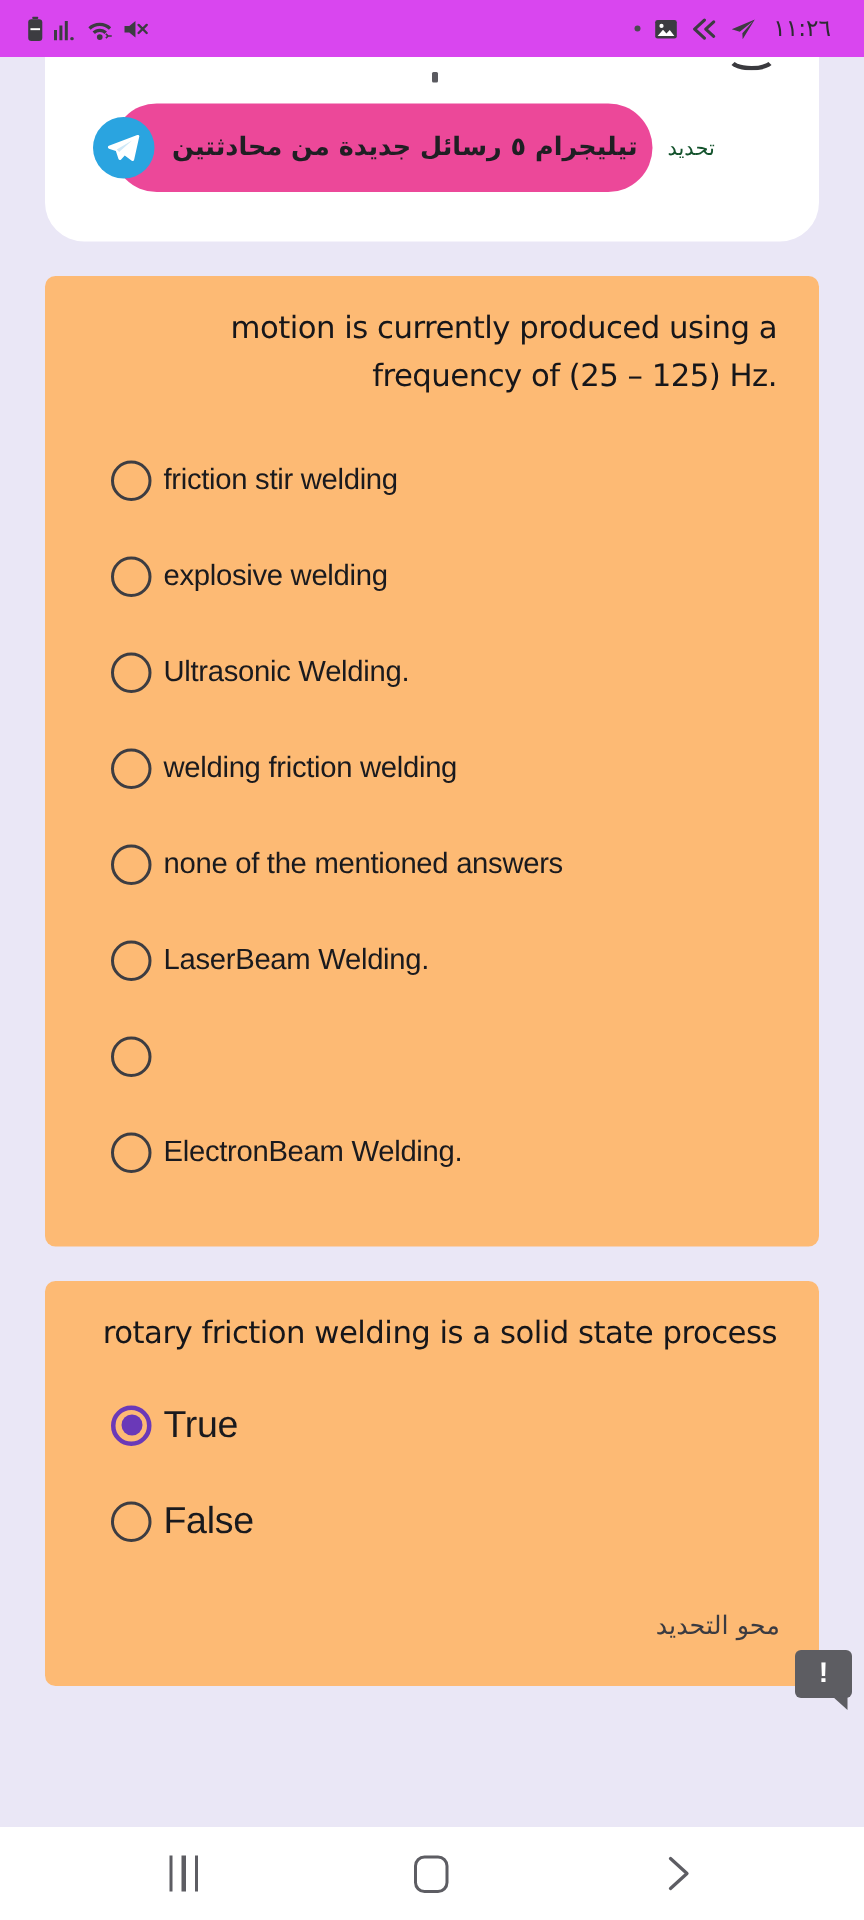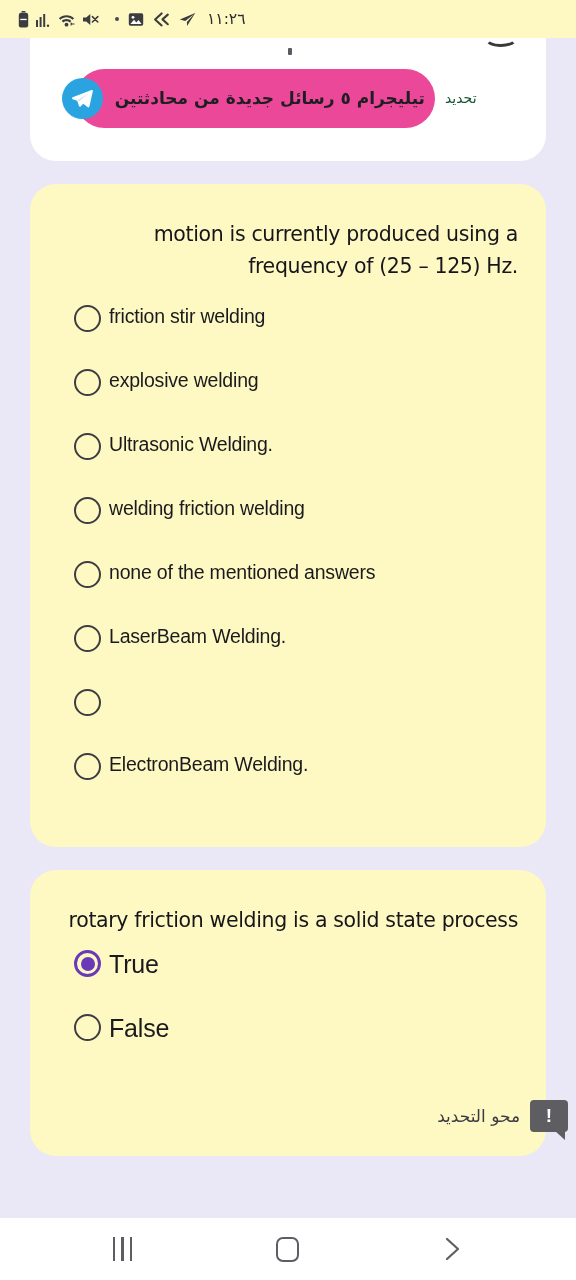--- a/index.html
+++ b/index.html
@@ -22,26 +22,26 @@
     background: #eae7f6;
     display: flex;
     flex-direction: column;
     overflow: hidden;
   }
 
   
   .status-bar {
     height: 38px;
     flex: 0 0 38px;
-    background: #fef9c3;
-    display: flex;
-    align-items: center;
+    background: #d946ef;
+    display: flex;
+    align-items: center;
+    justify-content: space-between;
     padding: 0 22px 0 18px;
     direction: ltr;
-    gap: 16px;
   }
   .status-left, .status-right {
     display: flex;
     align-items: center;
     gap: 7px;
   }
   .status-right { gap: 9px; }
   .sb-icon {
     display: inline-flex;
     align-items: center;
@@ -142,44 +142,45 @@
 
   
   .content {
     flex: 1 1 auto;
     position: relative;
     overflow: hidden;
     padding: 0 30px;
   }
 
   .q-card {
-    background: #fef9c3;
-    border-radius: 26px;
+    background: #fdba74;
+    border-radius: 7px;
     margin-top: 23px;
-    padding: 34px 26px 30px 26px;
+    padding: 18px 26px 30px 26px;
   }
 
   .q-text {
     font-size: 20.5px;
     line-height: 1.58;
     color: #16161a;
     text-align: right;
     direction: ltr;
     unicode-bidi: plaintext;
     font-family: "DejaVu Sans", "Liberation Sans", sans-serif;
     letter-spacing: -0.35px;
     padding: 0 2px;
   }
 
   .options {
     margin-top: 22px;
   }
   .option-row {
     display: flex;
     flex-direction: row-reverse;
+    align-items: center;
     justify-content: flex-start;
     gap: 0;
     height: 64px;
     padding-right: 2px;
   }
   .radio {
     flex: 0 0 auto;
     width: 27px;
     height: 27px;
     border-radius: 50%;

